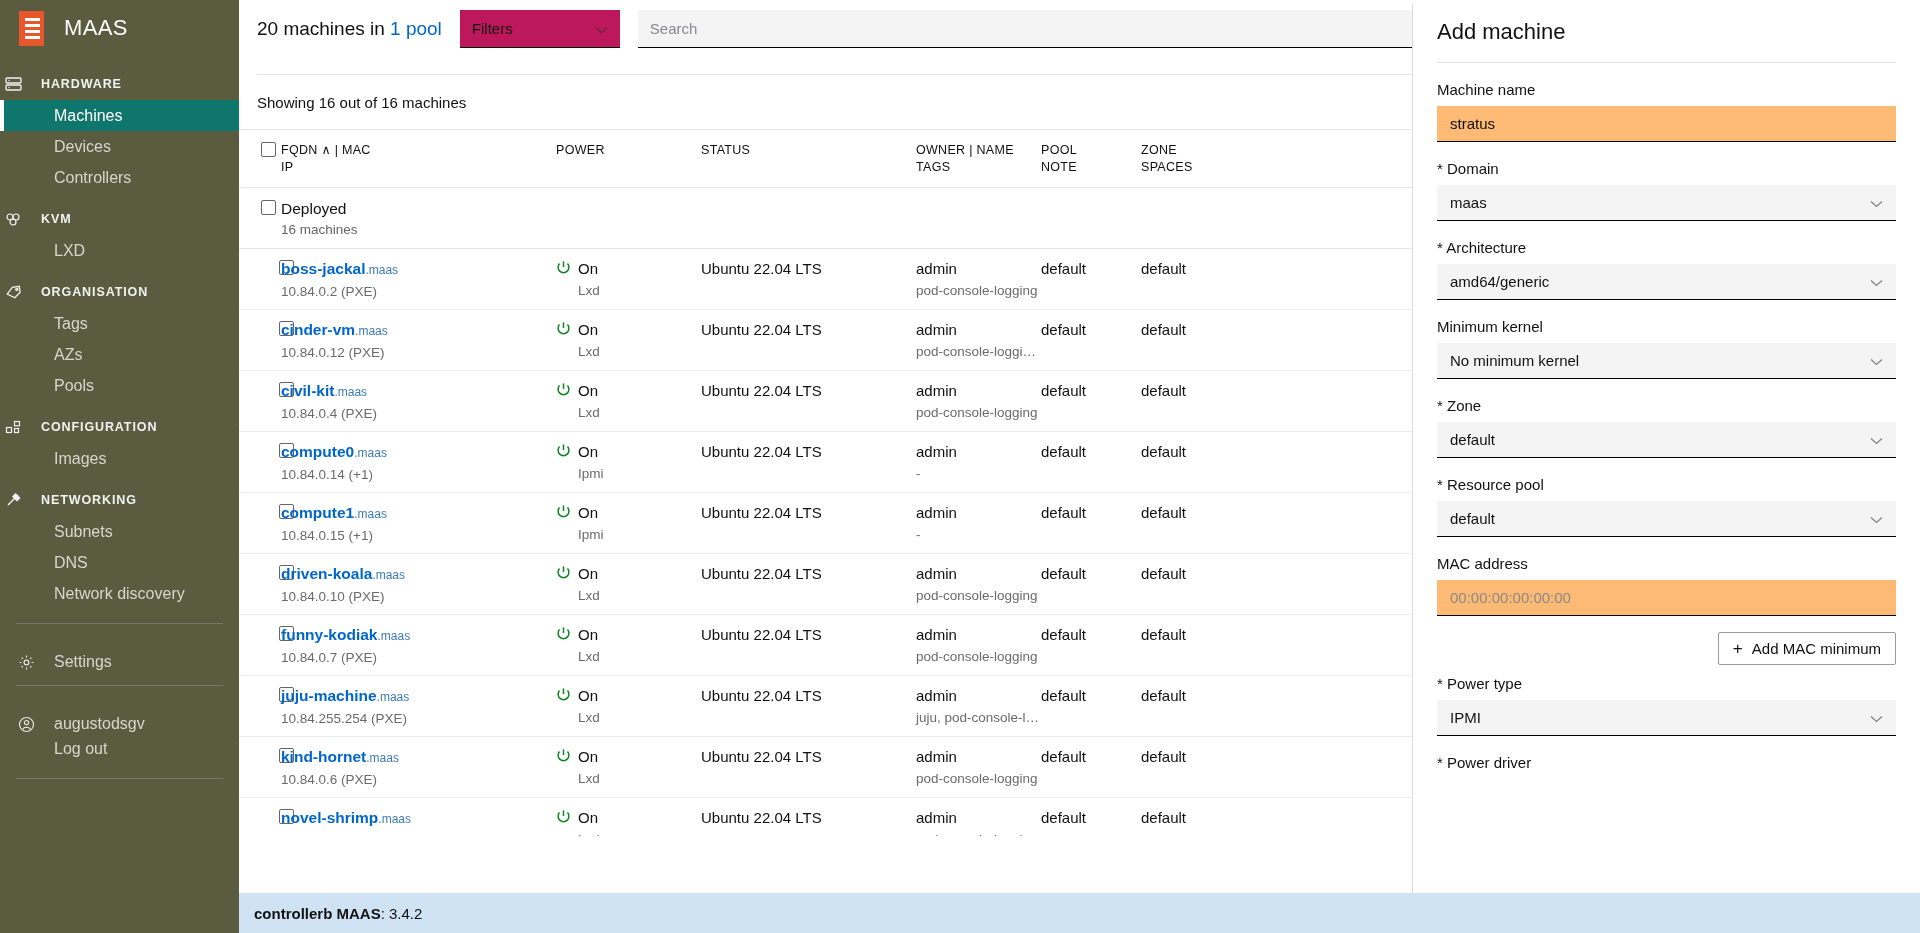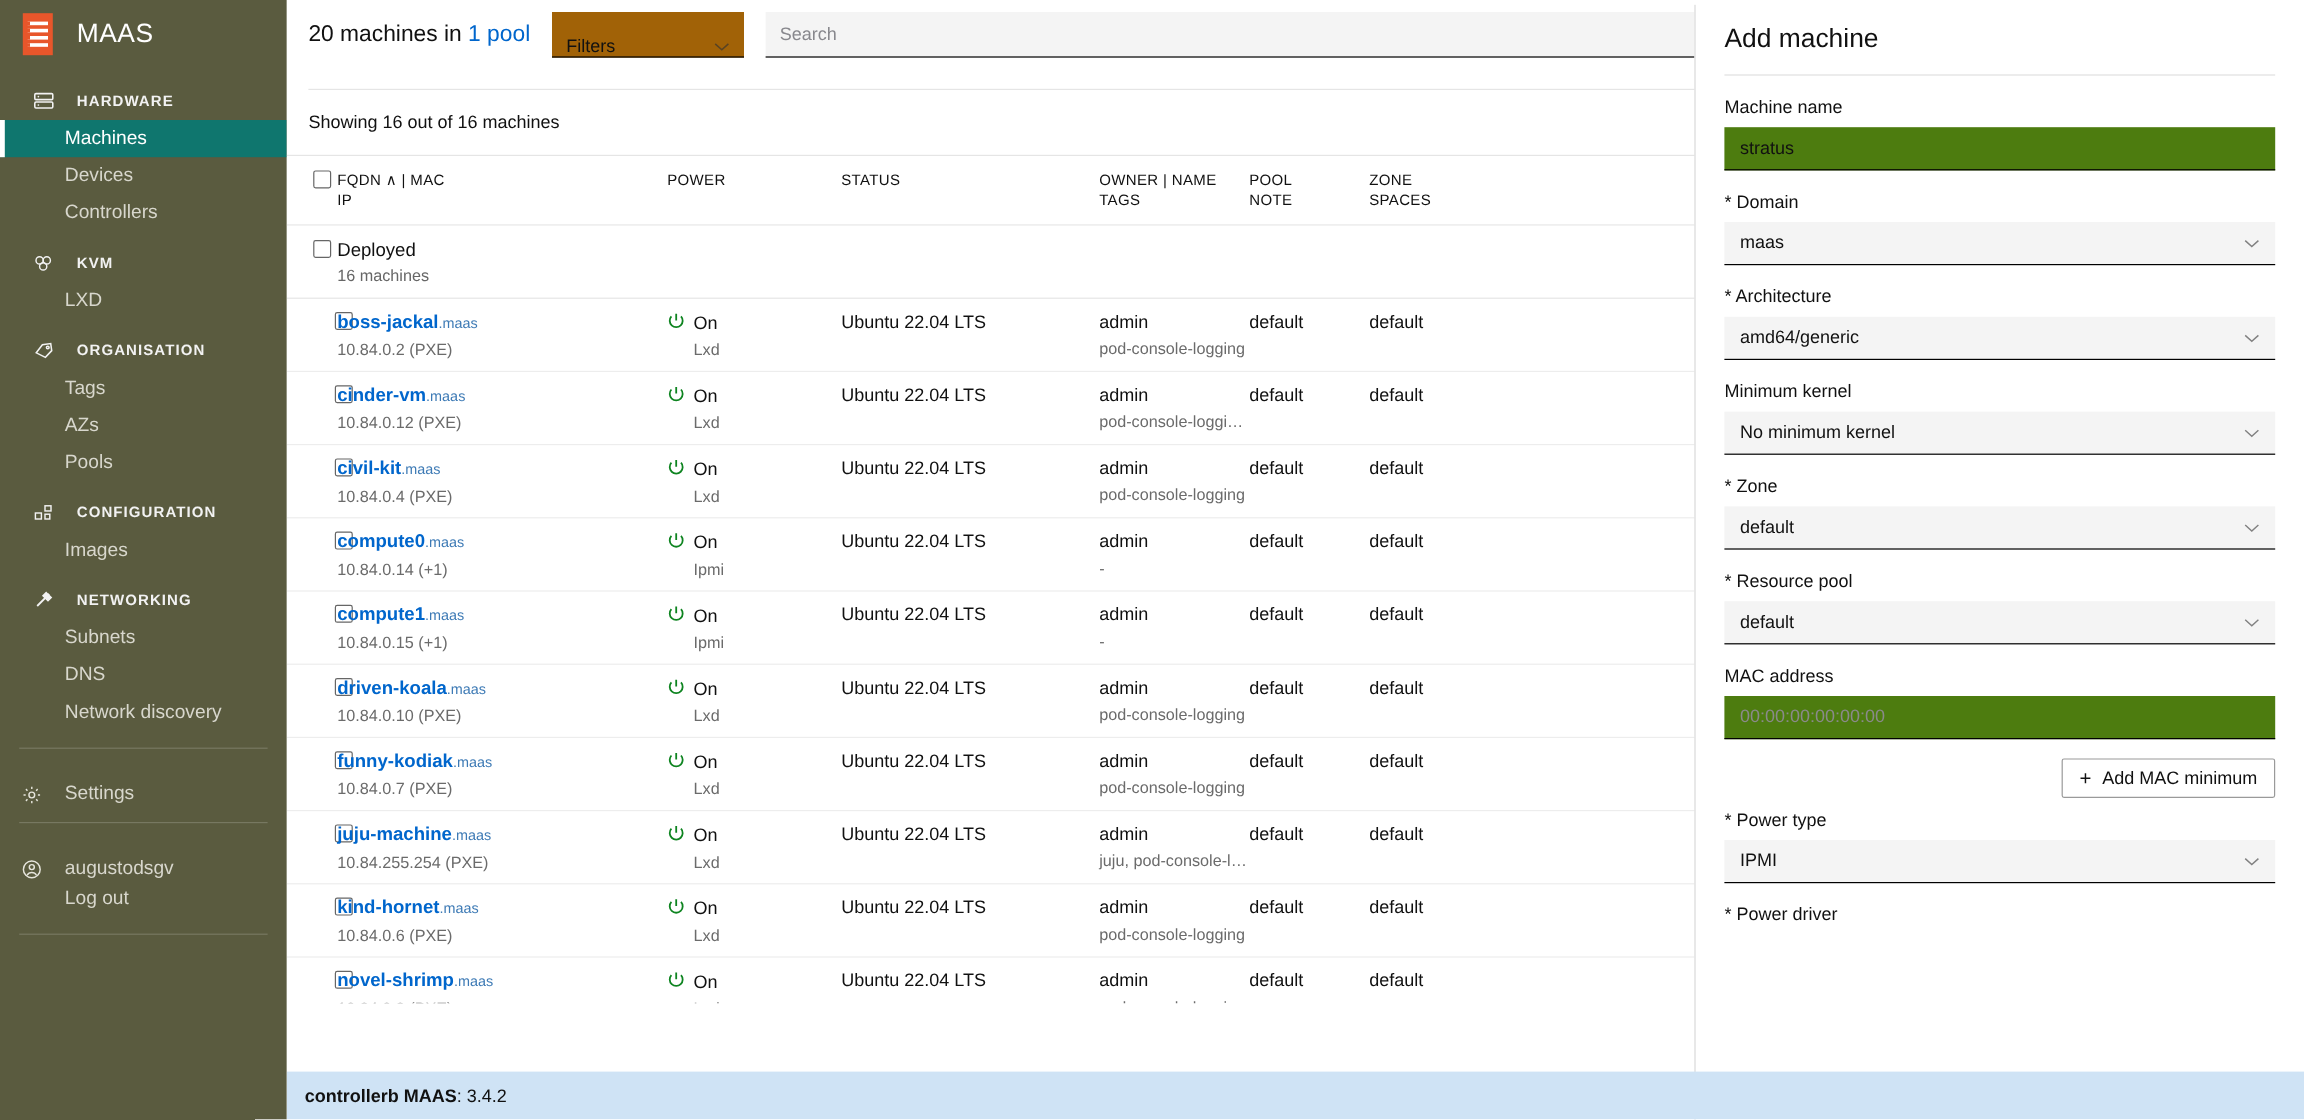--- a/index.html
+++ b/index.html
@@ -32,21 +32,21 @@
   }
   .brand-logo i::before {
     content: ""; position: absolute; left: -1px; top: 0;
     width: 3px; height: 3px; background: #e8562b;
   }
   .brand-name { margin-left: 20px; font-size: 22px; letter-spacing: .4px; color: #fff; }
 
   .nav { margin-top: 12px; }
   .nav-section {
     display: flex; align-items: center; height: 32px;
-    padding-left: 28px; margin-top: 10px;
+    padding-left: 5px; margin-top: 10px;
   }
   .nav-section .ic { width: 22px; height: 18px; display:flex; align-items:center; }
   .nav-section .lbl {
     margin-left: 14px; font-size: 12.5px; font-weight: bold;
     letter-spacing: .9px; color: #f2f2f2; text-transform: uppercase;
   }
   .nav-item {
     display: block; height: 31px; line-height: 31px;
     padding-left: 54px; font-size: 16px; color: #d8d7cd;
     text-decoration: none; cursor: pointer; position: relative;
@@ -72,22 +72,22 @@
     background: #fff; overflow: hidden;
   }
   .toolbar {
     display: flex; align-items: center; height: 57px;
     padding: 0 0 0 18px; gap: 0;
   }
   .count-text { font-size: 19px; color: #111; white-space: nowrap; }
   .count-text a { color: #0066cc; text-decoration: none; cursor: pointer; }
   .filters-select {
     margin-left: 18px; width: 160px; height: 38px;
-    background: #a16207; border: none; border-bottom: 1px solid #000;
-    display: flex; align-items: flex-end; justify-content: space-between;
+    background: #be185d; border: none; border-bottom: 1px solid #000;
+    display: flex; align-items: center; justify-content: space-between;
     padding: 0 12px; font-size: 15px; color: #111; cursor: pointer;
   }
   .search-wrap {
     margin-left: 18px; flex: 1; height: 38px; position: relative;
     background: #f4f4f4; border-bottom: 1px solid #000;
     display: flex; align-items: center; padding: 0 12px;
   }
   .search-input {
     border: none; outline: none; background: transparent;
     width: 100%; font-size: 15px; color: #111;
@@ -166,21 +166,21 @@
     position: absolute; right: 0; top: 4px;
     width: 508px; height: 933px; background: #fff;
     border-left: 1px solid #d9d9d9;
     padding: 0 24px; z-index: 30; overflow: hidden;
   }
   .panel-title { font-size: 22px; color: #111; padding: 15px 0 0 0; }
   .panel-rule { height: 1px; background: #e0e0e0; margin: 17px 0 0 0; }
   .fld { margin-top: 18px; }
   .fld-label { font-size: 15px; color: #111; margin-bottom: 8px; }
   .fld-input {
-    width: 100%; height: 36px; background: #4d7c0f;
+    width: 100%; height: 36px; background: #fdba74;
     border: none; border-bottom: 1px solid #000;
     padding: 0 13px; font-size: 15px; color: #111;
     font-family: "Liberation Sans", sans-serif;
     outline: none; display: flex; align-items: center;
   }
   .fld-input::placeholder { color: #8a8a8a; }
   .fld-select {
     width: 100%; height: 36px; background: #f4f4f4;
     border: none; border-bottom: 1px solid #000;
     padding: 0 13px; font-size: 15px; color: #111;

